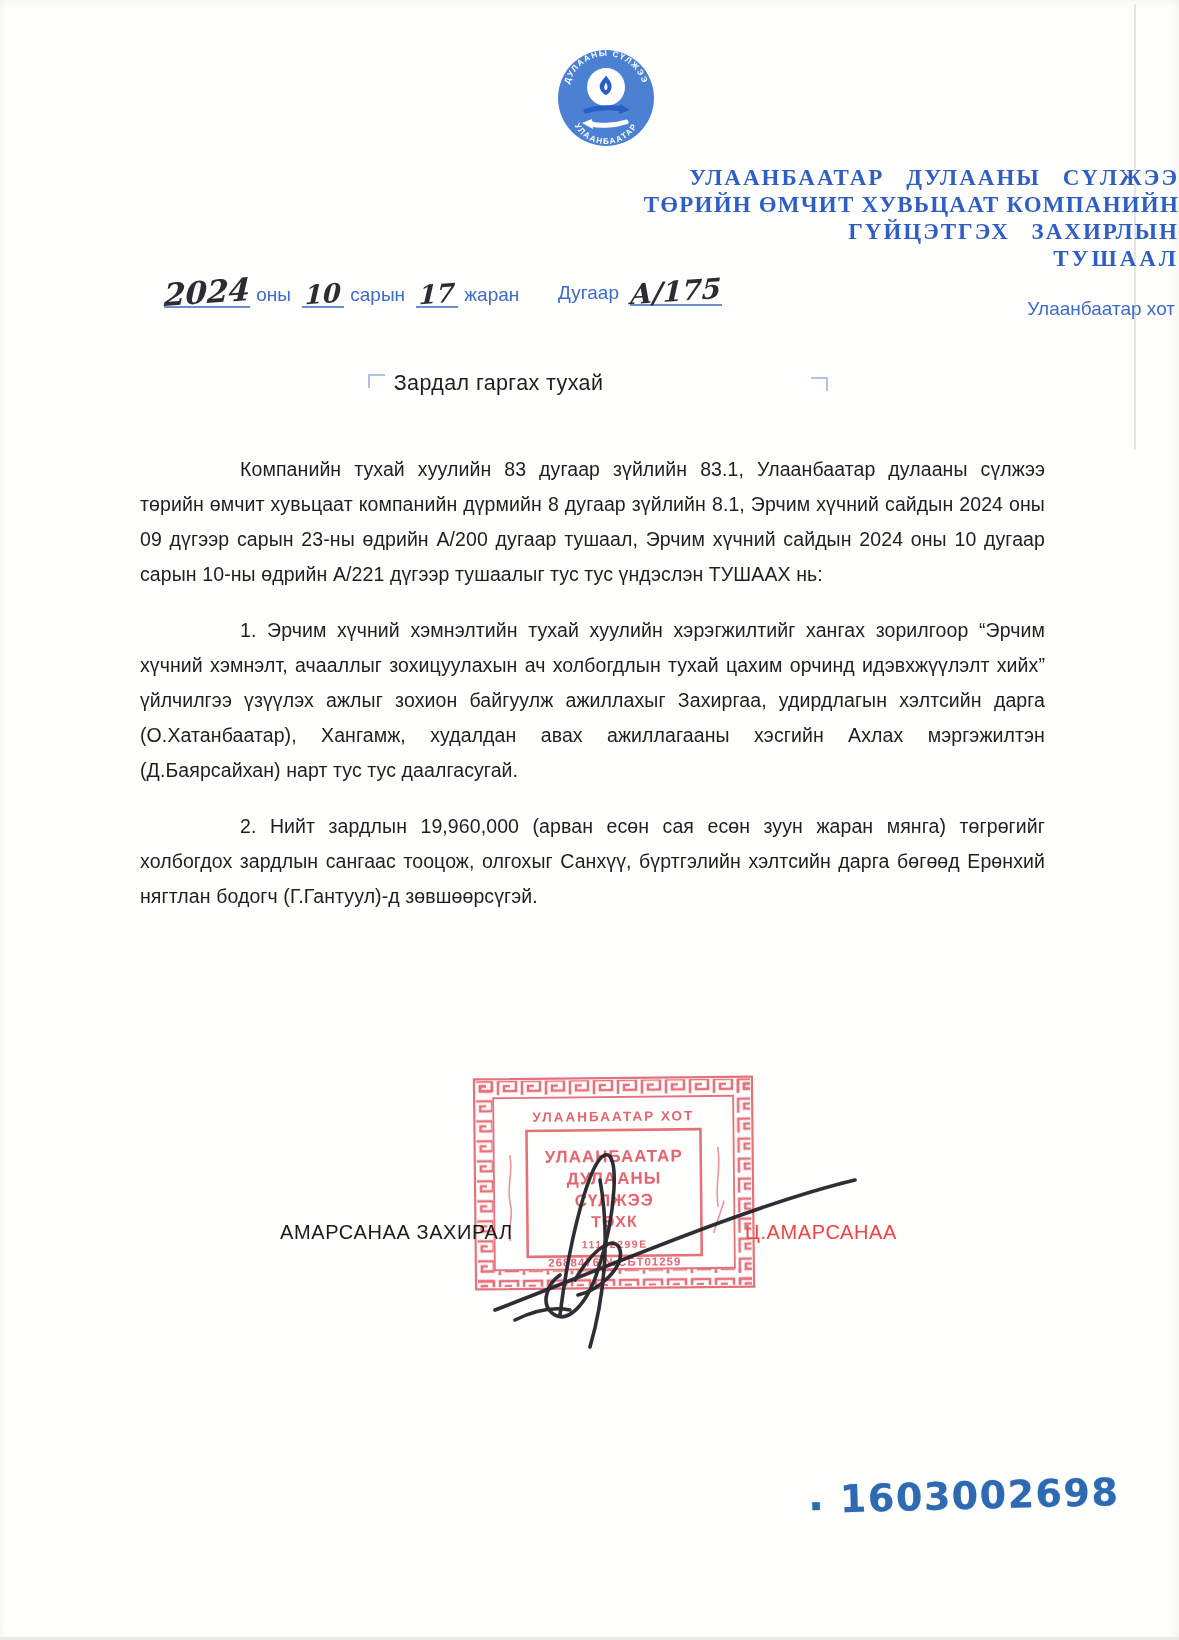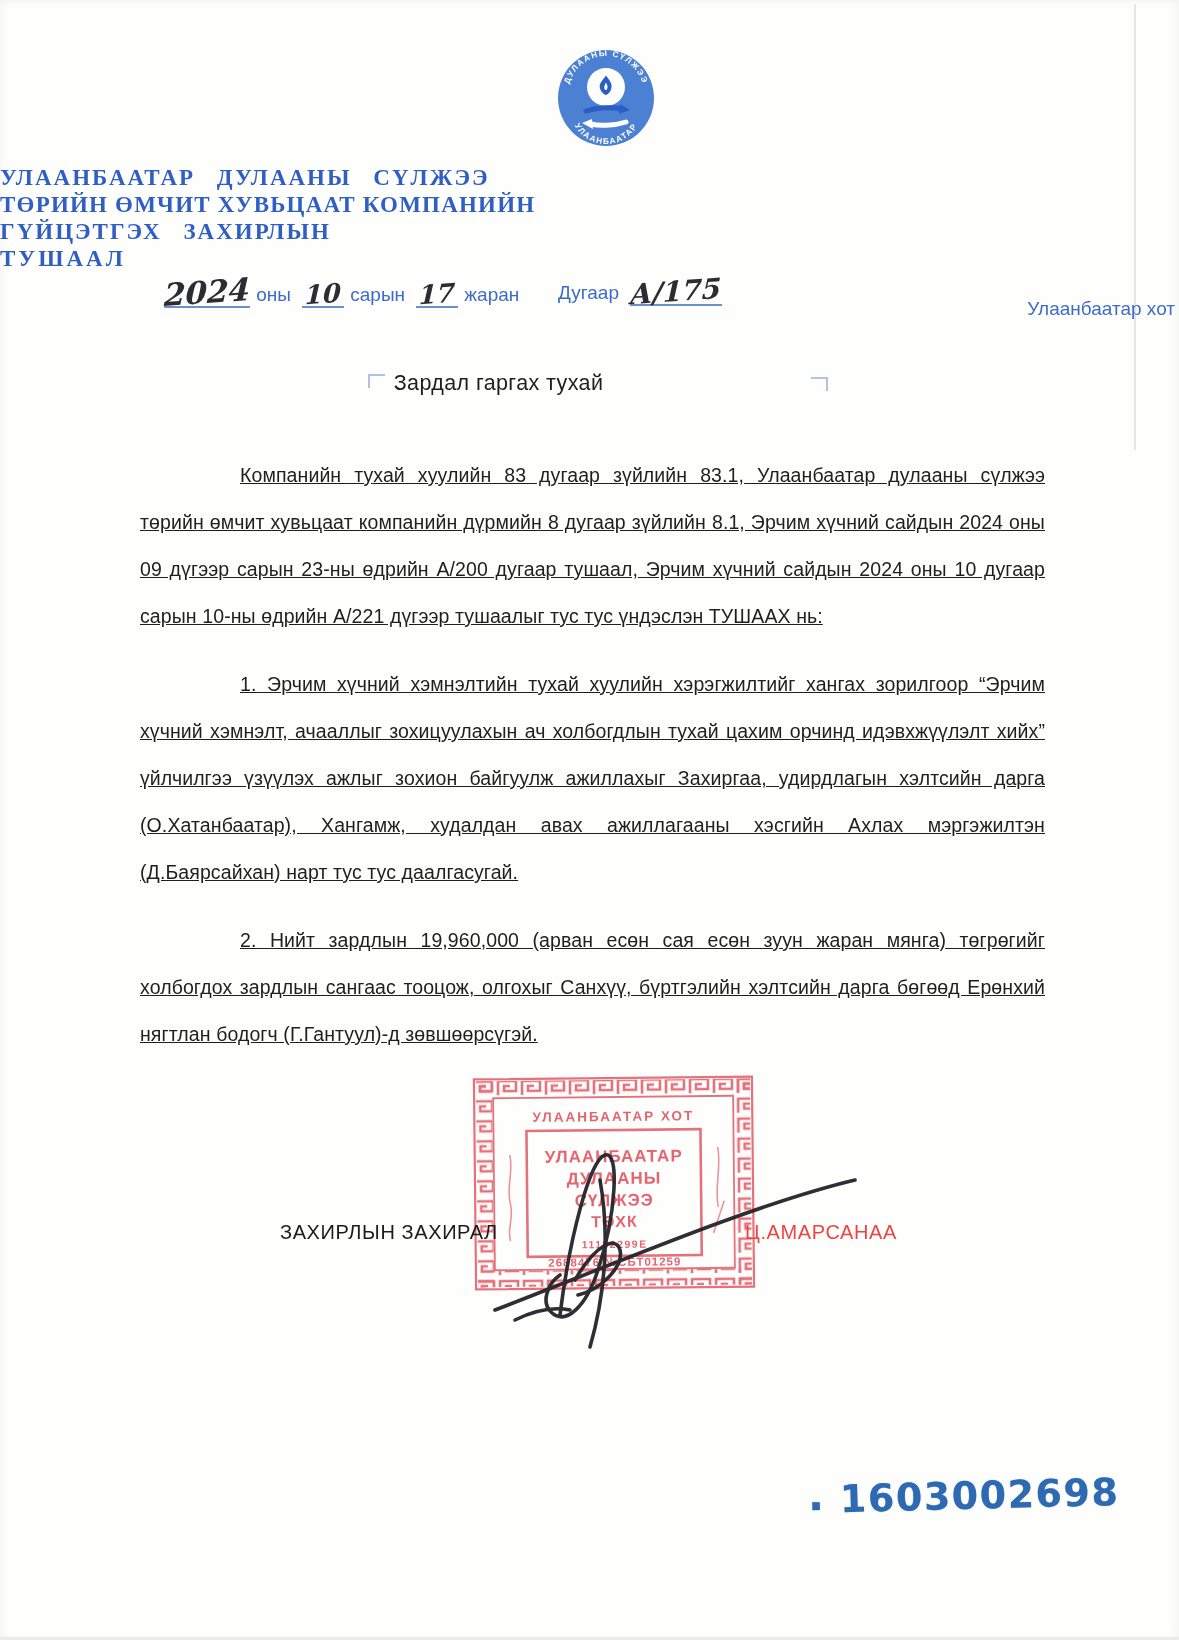--- a/index.html
+++ b/index.html
@@ -9,21 +9,21 @@
     box-shadow: inset -3px 2px 10px rgba(0,0,0,0.035), inset 2px -2px 8px rgba(0,0,0,0.03);
   }
   .edge-right { position:absolute; left:1134px; top:4px; width:2px; height:446px;
     background:#dcdcd9; opacity:.75; border-radius:1px; }
   .edge-bottom { position:absolute; left:0; bottom:0; width:100%; height:3px; background:#ebebe8; }
 
   
   .logo { position:absolute; left:556px; top:48px; width:100px; height:100px; }
 
   
-  .org { position:absolute; left:0; top:164px; width:1179px; text-align:left;
+  .org { position:absolute; left:0; top:164px; width:1179px; text-align:right;
     color:#2f5fc4; font-family:"Liberation Serif", serif; font-weight:bold; }
   .org-line { font-size:23px; line-height:27px; letter-spacing:1.2px; }
   .org-line.wide { letter-spacing:2px; word-spacing:14px; }
   .org-line.last { letter-spacing:3px; }
 
   
   .dateline { position:absolute; left:140px; top:280px; width:900px; height:50px;
     color:#3d6cc8; font-size:19px; }
   .date-left  { position:absolute; left:18px; top:0; white-space:nowrap; }
   .date-mid   { position:absolute; left:418px; top:0; white-space:nowrap; }
@@ -42,21 +42,21 @@
 
   
   .crop-mark { position:absolute; width:15px; height:12px; }
   .crop-mark.left  { left:368px; top:374px; border-left:2px solid #b3c1e2; border-top:2px solid #b3c1e2; }
   .crop-mark.right { left:811px; top:377px; border-right:2px solid #b3c1e2; border-top:2px solid #b3c1e2; }
   .subject { position:absolute; left:0; top:371px; width:997px; text-align:center;
     color:#1e1e1e; font-size:21.5px; letter-spacing:.4px; }
 
   
   .bodytext { position:absolute; left:140px; top:452px; width:905px;
-    color:#1f1f1f; font-size:19.5px; line-height:47px; text-align:justify;text-decoration:underline; }
+    color:#1f1f1f; font-size:19.5px; line-height:35px; text-align:justify; }
   .bodytext p { margin:0 0 21px 0; text-indent:100px; letter-spacing:.1px; }
 
   
   .stamp { position:absolute; left:473px; top:1076px; width:282px; height:214px;
     transform:rotate(-0.6deg); opacity:.92; }
   .autograph { position:absolute; left:420px; top:1085px; width:470px; height:290px; }
   .sig-title { position:absolute; left:280px; top:1221px; color:#1b1b1b;
     font-size:20px; letter-spacing:.6px; }
   .sig-name  { position:absolute; left:745px; top:1221px; color:#ef4444;
     font-size:20px; letter-spacing:.6px; }
@@ -154,21 +154,21 @@
   <svg class="autograph" viewBox="0 0 470 290">
     <g fill="none" stroke="#23232a" stroke-width="3.6" stroke-linecap="round" opacity="0.95">
       <path d="M75 225 C180 185 330 120 435 95"></path>
       <path d="M140 230 C150 150 170 75 185 70 C200 65 196 130 178 185 C166 222 146 240 132 228 C120 218 128 198 140 190"></path>
       <path d="M155 195 C175 160 196 150 200 165 C204 182 180 205 158 210"></path>
       <path d="M180 95 C190 150 185 210 170 262"></path>
       <path d="M95 235 C115 225 135 222 150 225"></path>
     </g>
   </svg>
 
-  <div class="sig-title">ЗАХИРЛЫН ЗАХИРАЛ</div>
+  <div class="sig-title">АМАРСАНАА ЗАХИРАЛ</div>
   <div class="sig-name">Ц.АМАРСАНАА</div>
 
   <div class="regnum">
     <span class="dot">·</span>
     <span class="digits">1603002698</span>
   </div>
 
 </div>
 
 </body></html>

